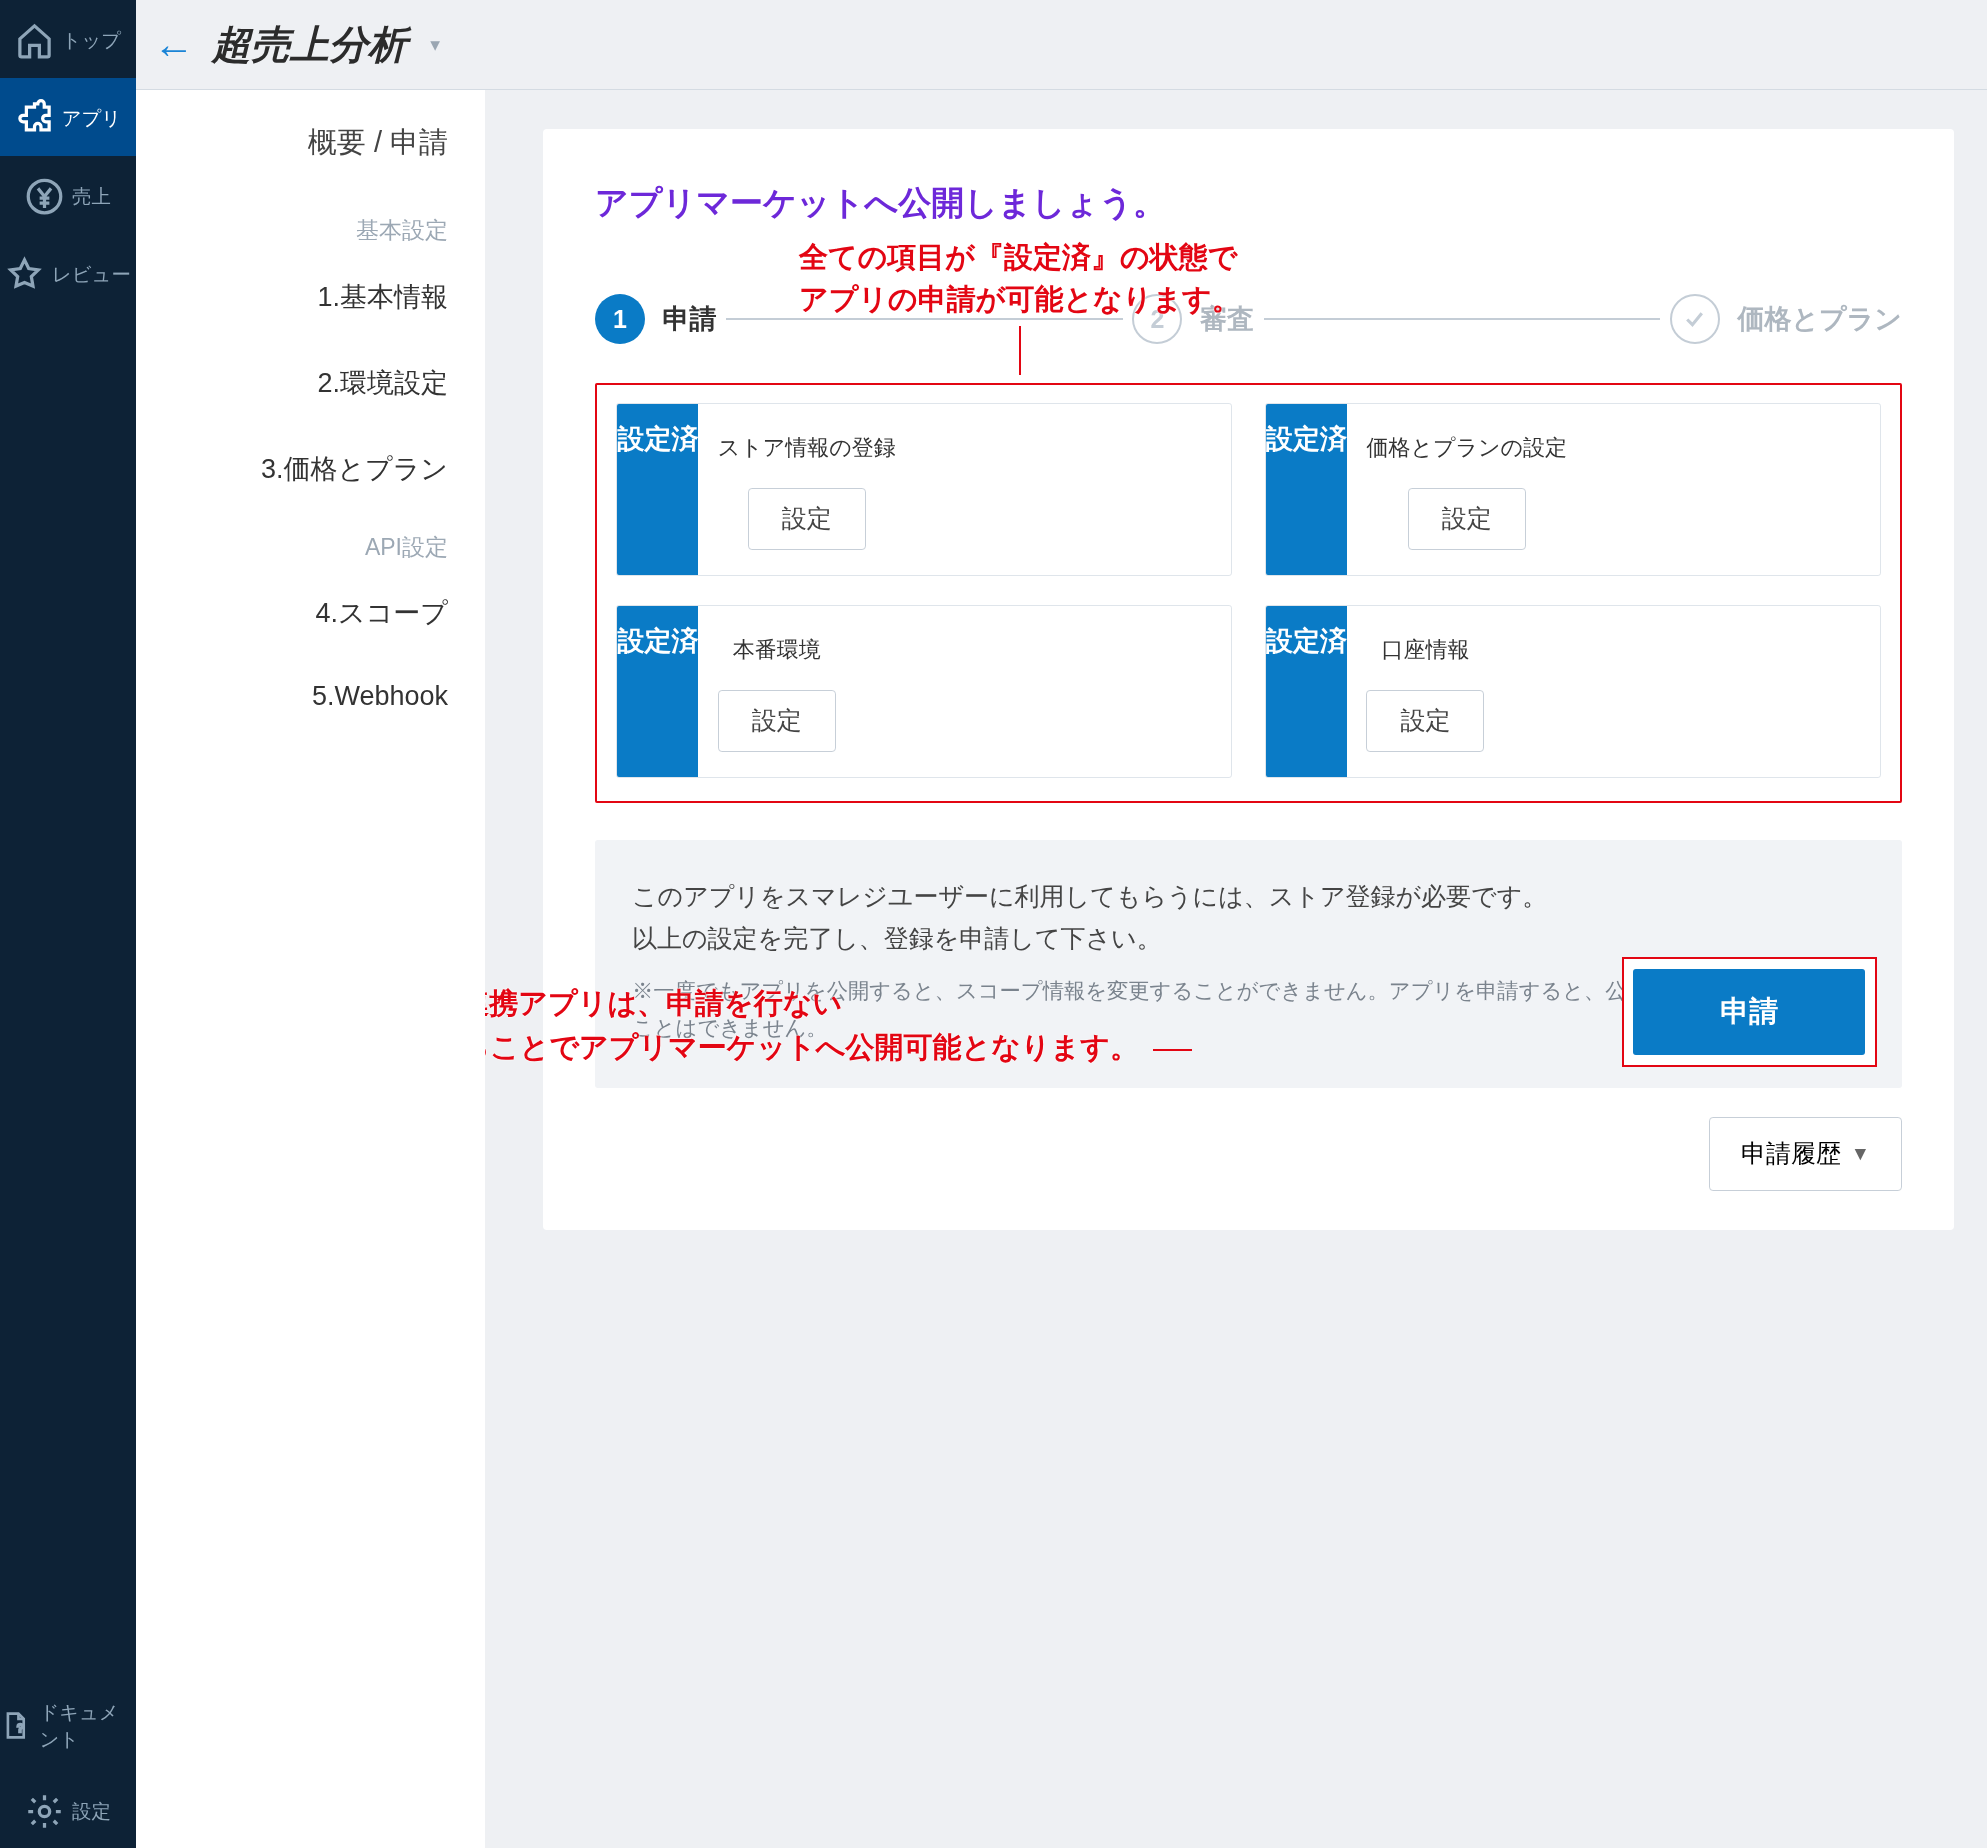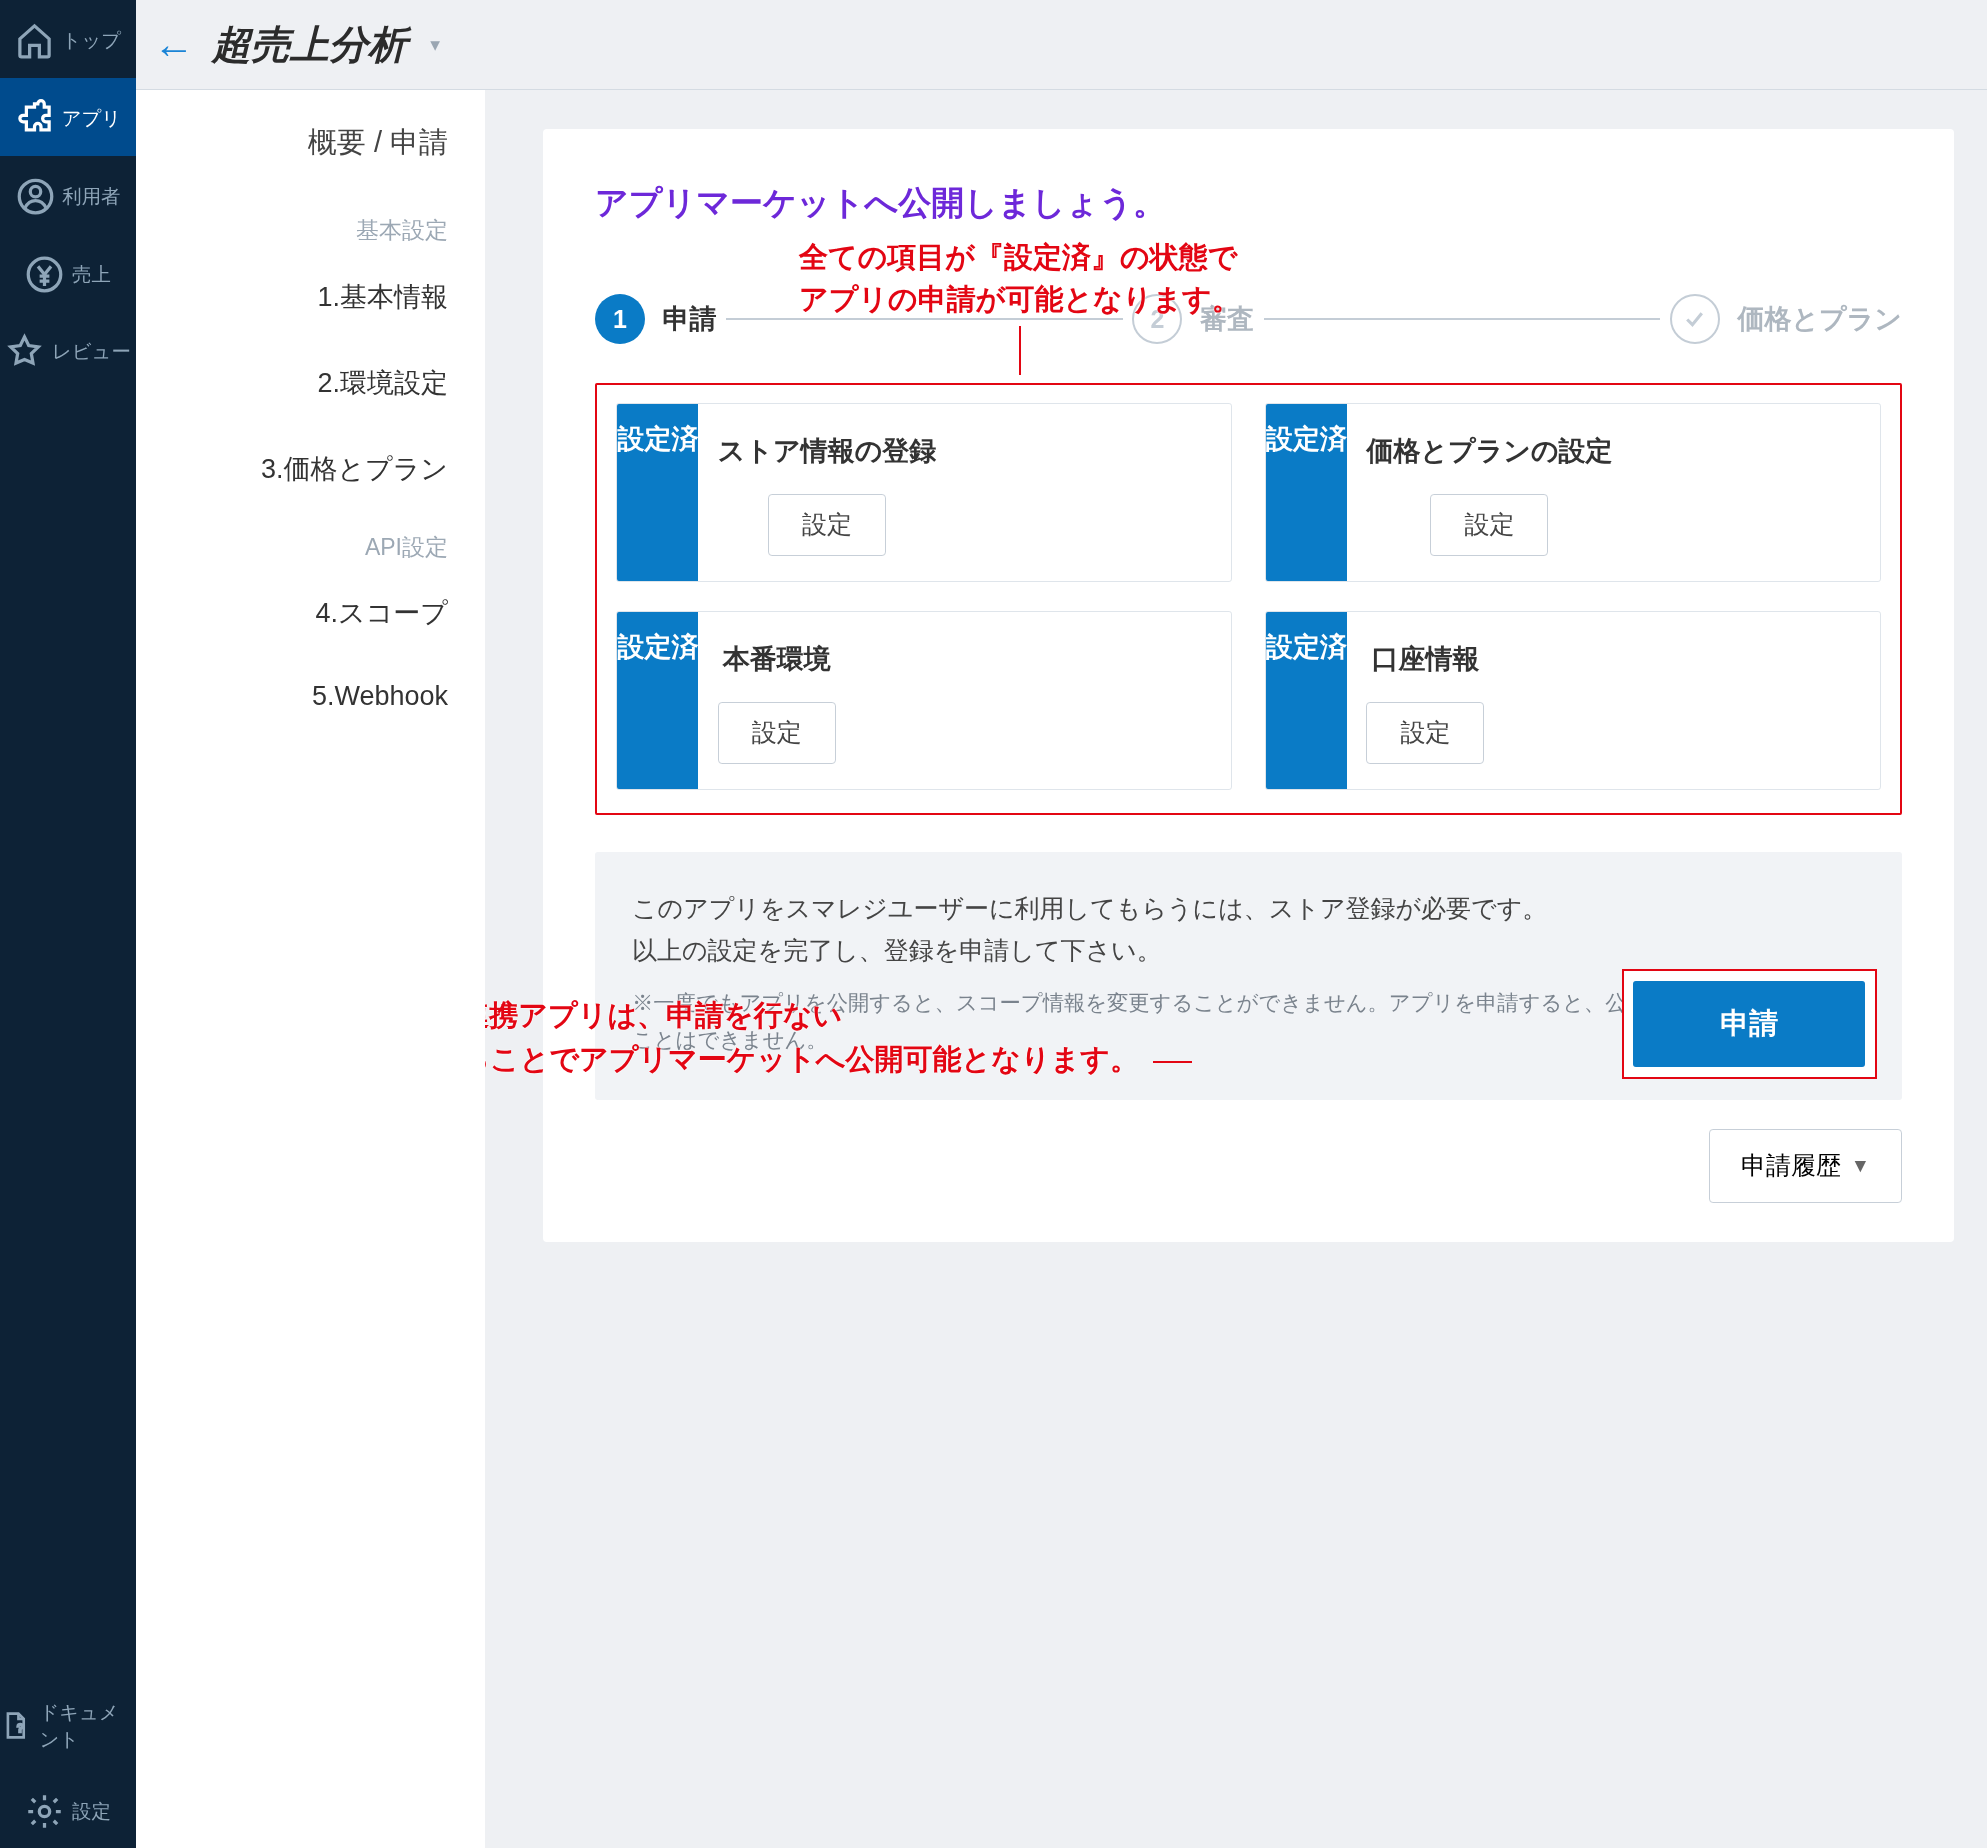--- a/index.html
+++ b/index.html
@@ -196,22 +196,22 @@
     text-align: center;
     padding: 17.5px 0;
     font-size: 27px;
     font-weight: 600;
   }
   .card-body {
     padding: 29px 19.4px 25px;
     text-align: center;
   }
   .card-body .card-title {
-    font-size: 27px;
-    font-weight: 700;
+    font-size: 22px;
+    font-weight: 400;
     margin-bottom: 25px;
   }
   .card-btn {
     display: inline-block;
     border: 1px solid #c7cfd8;
     border-radius: 3.9px;
     padding: 13.6px 33px;
     font-size: 25px;
     background: #fff;
     cursor: pointer;
@@ -310,28 +310,20 @@
     <span>トップ</span>
   </div>
 
   <div class="rail-item active">
     <svg viewBox="0 0 24 24">
         <path d="M14 3a2 2 0 1 1 4 0v2h3v5h-2a2 2 0 1 0 0 4h2v5h-5v-2a2 2 0 1 0-4 0v2H7v-5H5a2 2 0 1 1 0-4h2V5h5V3z"></path>
       </svg>
     <span>アプリ</span>
   </div>
 
-  <div class="rail-item">
-    <svg viewBox="0 0 24 24">
-        <circle cx="12" cy="12" r="10"></circle>
-        <circle cx="12" cy="9" r="3.2"></circle>
-        <path d="M5.5 19c1.5-3 4-4.5 6.5-4.5s5 1.5 6.5 4.5"></path>
-      </svg>
-    <span>利用者</span>
-  </div>
 
   <div class="rail-item">
     <svg viewBox="0 0 24 24">
         <circle cx="12" cy="12" r="10"></circle>
         <path d="M8 7l4 5 4-5M9 13h6M9 16h6M12 12v7"></path>
       </svg>
     <span>売上</span>
   </div>
 
   <div class="rail-item">

